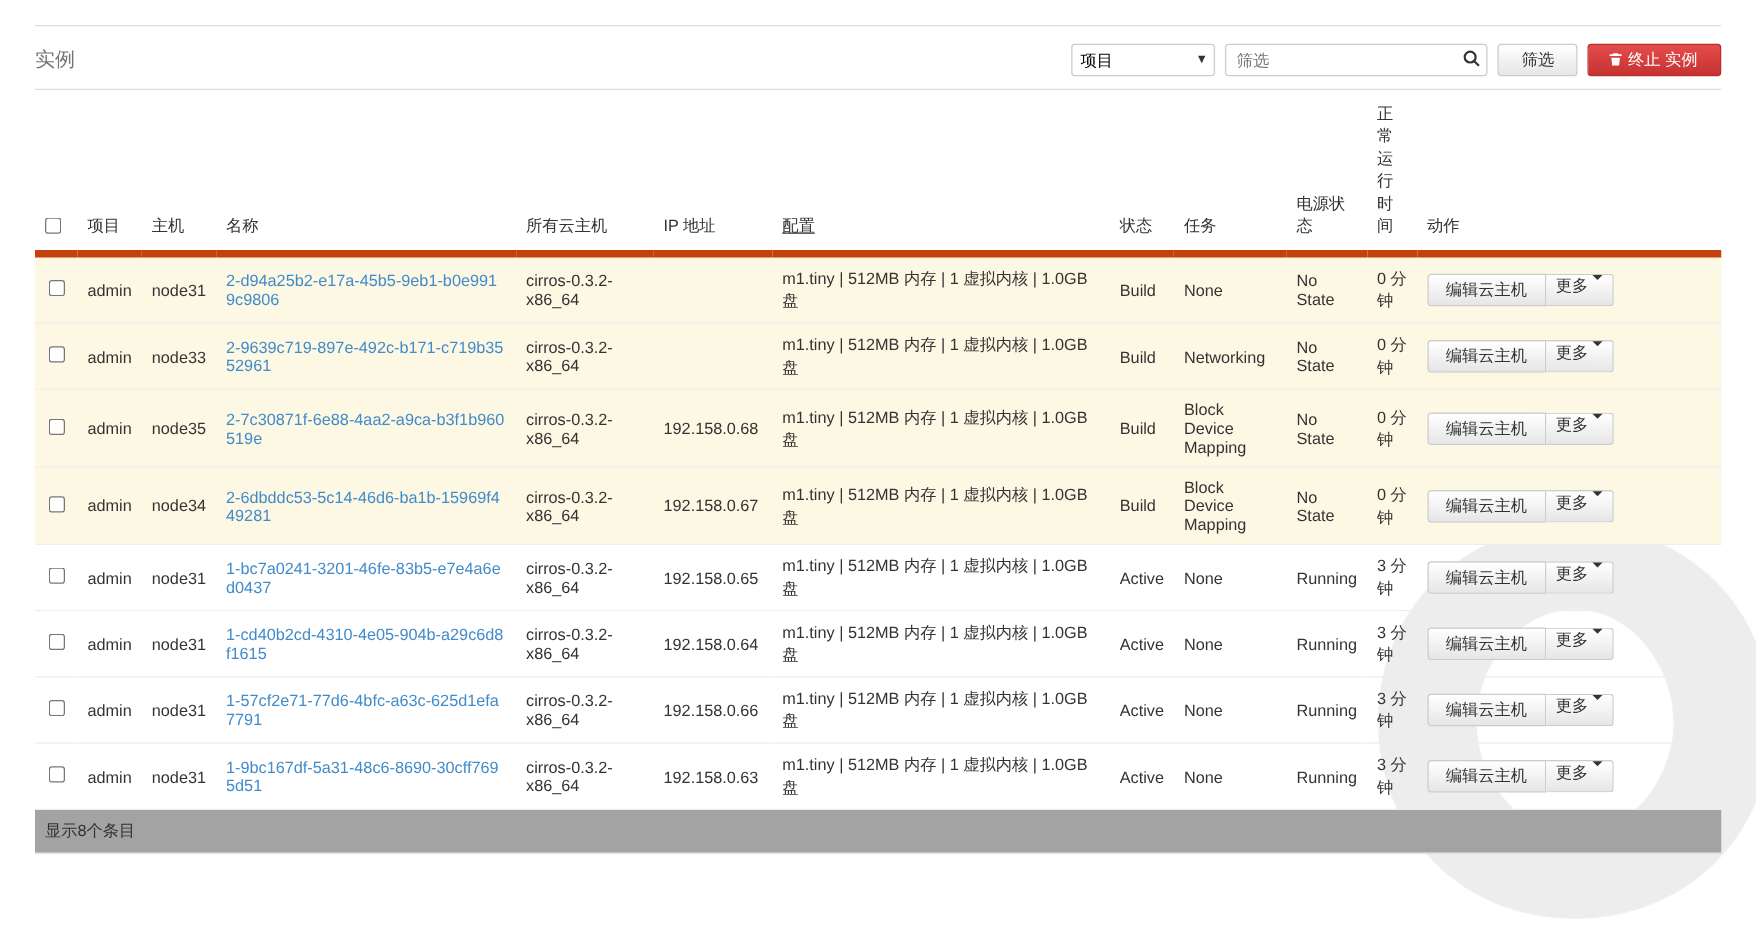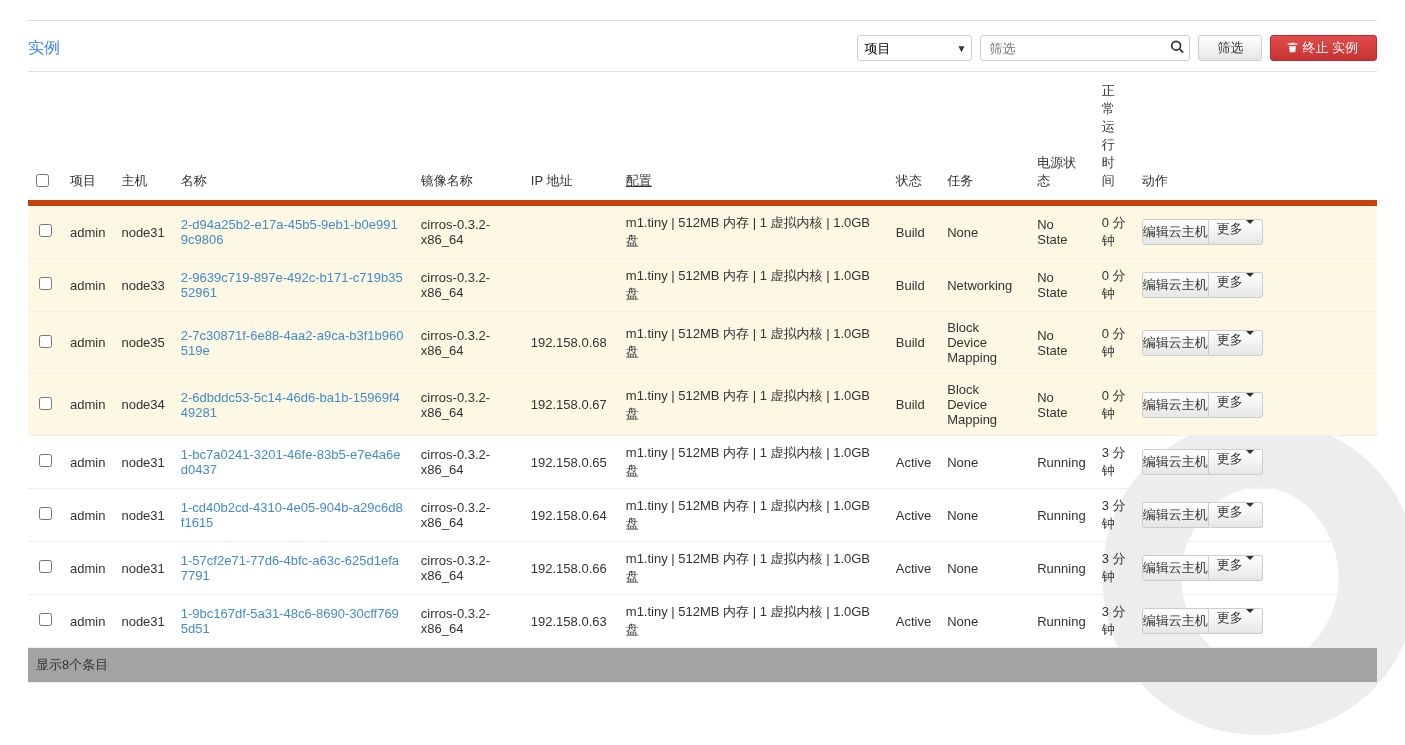--- a/index.html
+++ b/index.html
@@ -1,33 +1,33 @@
 <!DOCTYPE html>
 <html><head>
 <meta charset="utf-8">
 <style>
 * { box-sizing: border-box; margin: 0; padding: 0; }
 body { font-family: "Helvetica Neue", Helvetica, Arial, "Microsoft YaHei", sans-serif; font-size: 13px; color: #333; background: #fff; }
 .container { padding: 20px 28px; }
 .page-title { font-size: 24px; font-weight: 400; color: #428bca; margin-bottom: 12px; }
 hr { border: none; border-top: 1px solid #ddd; margin-bottom: 14px; }
 .table-header { display: flex; justify-content: space-between; align-items: center; margin-bottom: 10px; }
-.table-title { font-size: 16px; font-weight: 400; color: #3b82f6; }
+.table-title { font-size: 16px; font-weight: 400; color: #737373; }
 .actions-bar { display: flex; gap: 8px; align-items: center; }
 .select-wrap { position: relative; }
 select.filter-select { height: 26px; width: 115px; border: 1px solid #ccc; border-radius: 3px; padding: 2px 6px; font-size: 13px; background: #fff; appearance: none; -webkit-appearance: none; }
 .select-arrow { position: absolute; right: 6px; top: 50%; transform: translateY(-50%); pointer-events: none; font-size: 10px; color: #333; }
 .search-wrap { position: relative; }
 .search-input { height: 26px; width: 210px; border: 1px solid #ccc; border-radius: 3px; padding: 2px 28px 2px 8px; font-size: 13px; }
 .search-icon { position: absolute; right: 6px; top: 50%; transform: translateY(-50%); font-size: 14px; color: #555; pointer-events: none; }
 .btn { display: inline-flex; align-items: center; justify-content: center; height: 26px; padding: 0 18px; border-radius: 3px; font-size: 13px; cursor: pointer; border: 1px solid #ccc; background: linear-gradient(#fff, #e6e6e6); color: #333; white-space: nowrap; }
 .btn-danger { background: linear-gradient(#e44c4b, #c53332); border-color: #b92c28; color: #fff; padding-left: 16px; }
 .btn-danger .trash-icon { margin-right: 4px; }
 .btn-split { display: inline-flex; }
-.btn-split .btn-left { border-radius: 3px 0 0 3px; padding: 0 0; }
+.btn-split .btn-left { border-radius: 3px 0 0 3px; padding: 0 14px; }
 .btn-split .btn-right { border-radius: 0 3px 3px 0; border-left: none; padding: 0 8px; display: flex; align-items: flex-start; gap: 3px; }
 .caret { display: inline-block; width: 0; height: 0; border-left: 4px solid transparent; border-right: 4px solid transparent; border-top: 4px solid #333; }
 table.data-table { width: 100%; border-collapse: collapse; border-top: 1px solid #ddd; }
 table.data-table th { text-align: left; padding: 10px 8px; font-weight: 500; font-size: 13px; color: #333; vertical-align: bottom; border-bottom: 6px solid #c2410c; background: #fff; }
 table.data-table td { padding: 8px 8px; border-bottom: 1px solid #eee; vertical-align: middle; font-size: 13px; color: #333; }
 table.data-table tbody tr.highlight td { background: #fcf8e3; }
 table.data-table td.name-cell a { color: #428bca; text-decoration: none; word-break: break-all; }
 .checkbox-cell { width: 34px; text-align: center; }
 .action-cell { white-space: nowrap; }
 .footer-row td { padding: 8px; background: #a3a3a3; color: #555; font-size: 12px; }
@@ -79,21 +79,21 @@
     </div>
   </div>
 
   <table class="data-table">
     <thead>
       <tr>
         <th class="checkbox-cell"><input type="checkbox" style=""></th>
         <th class="col-project">项目</th>
         <th class="col-host">主机</th>
         <th class="col-name">名称</th>
-        <th class="col-image">镜像名称</th>
+        <th class="col-image">所有云主机</th>
         <th class="col-ip">IP 地址</th>
         <th class="col-config">配置</th>
         <th class="col-status">状态</th>
         <th class="col-task">任务</th>
         <th class="col-power">电源状态</th>
         <th class="col-uptime">正常运行时间</th>
         <th>动作</th>
       </tr>
     </thead>
     <tbody id="table-body">

